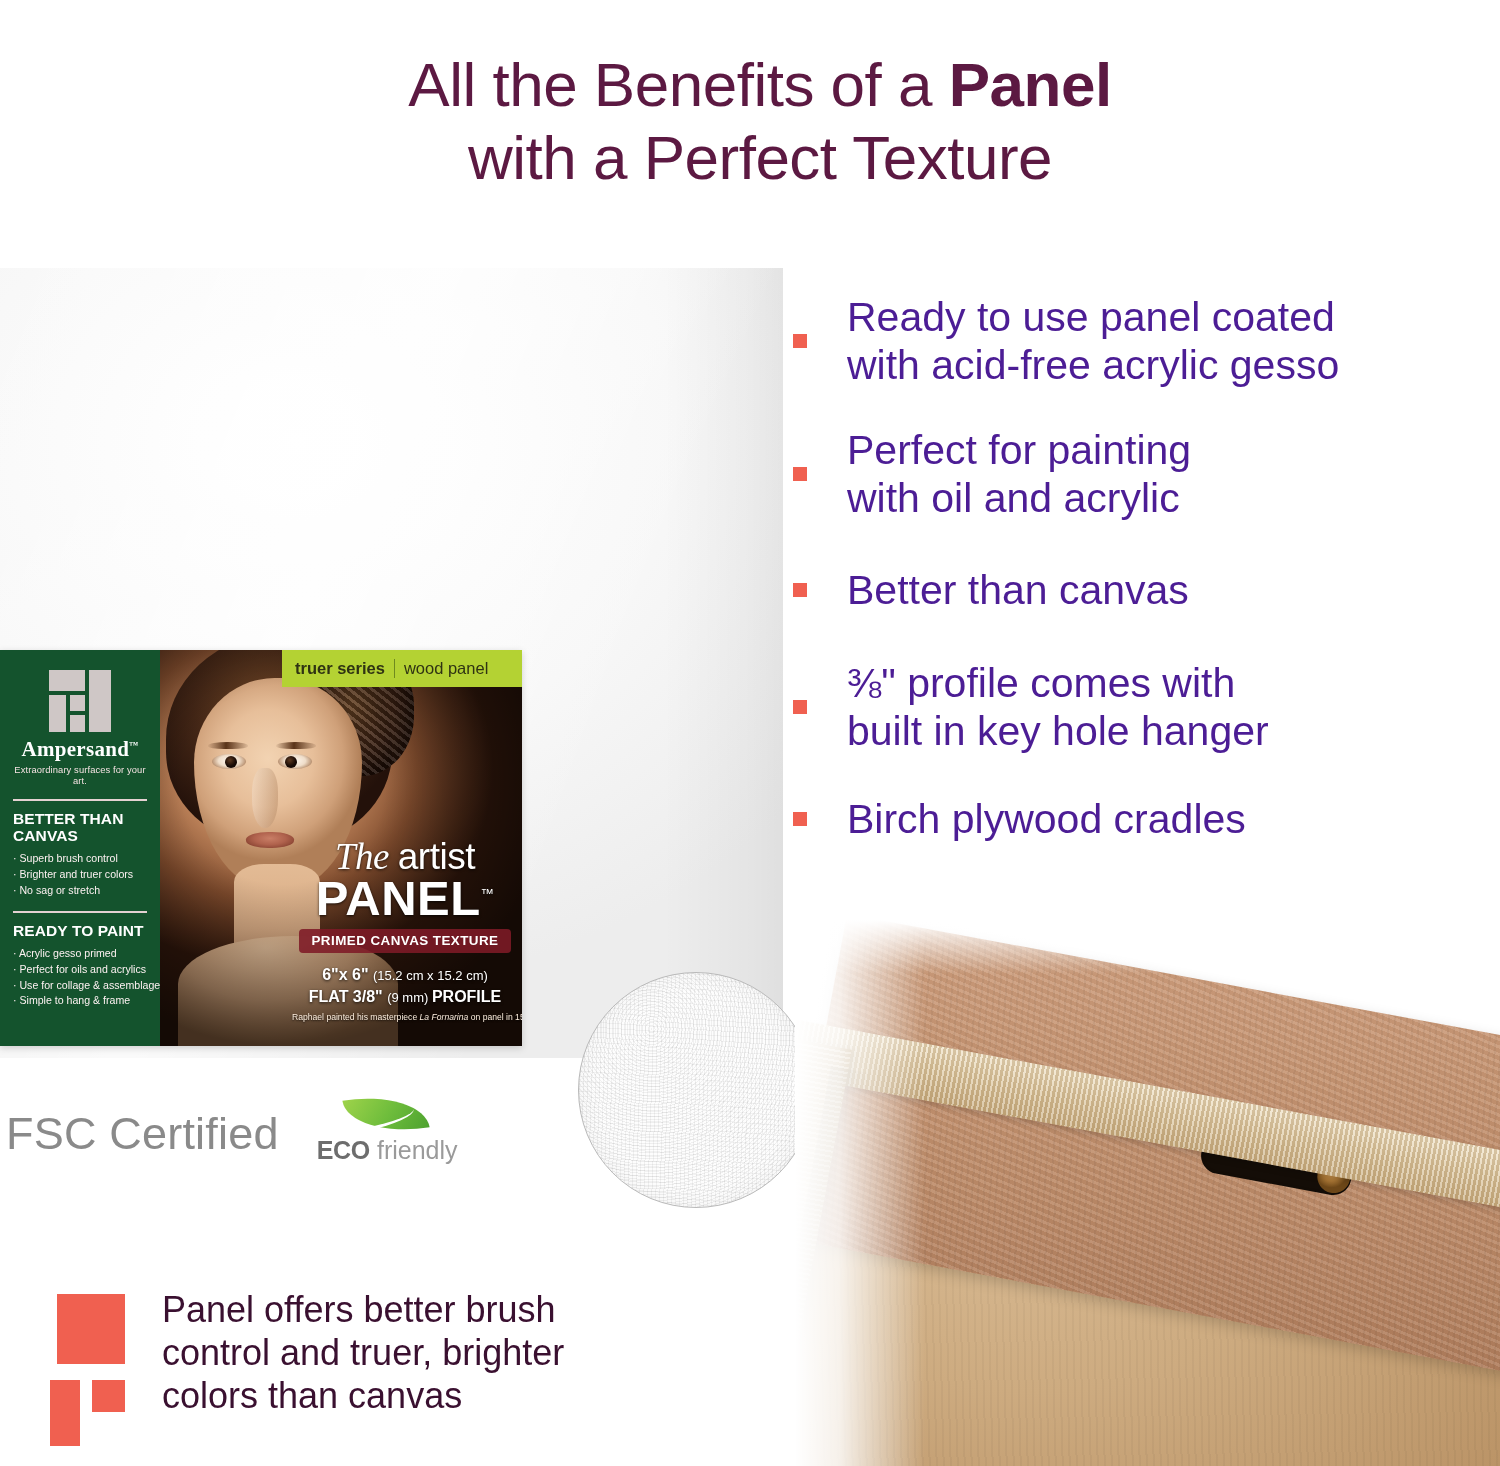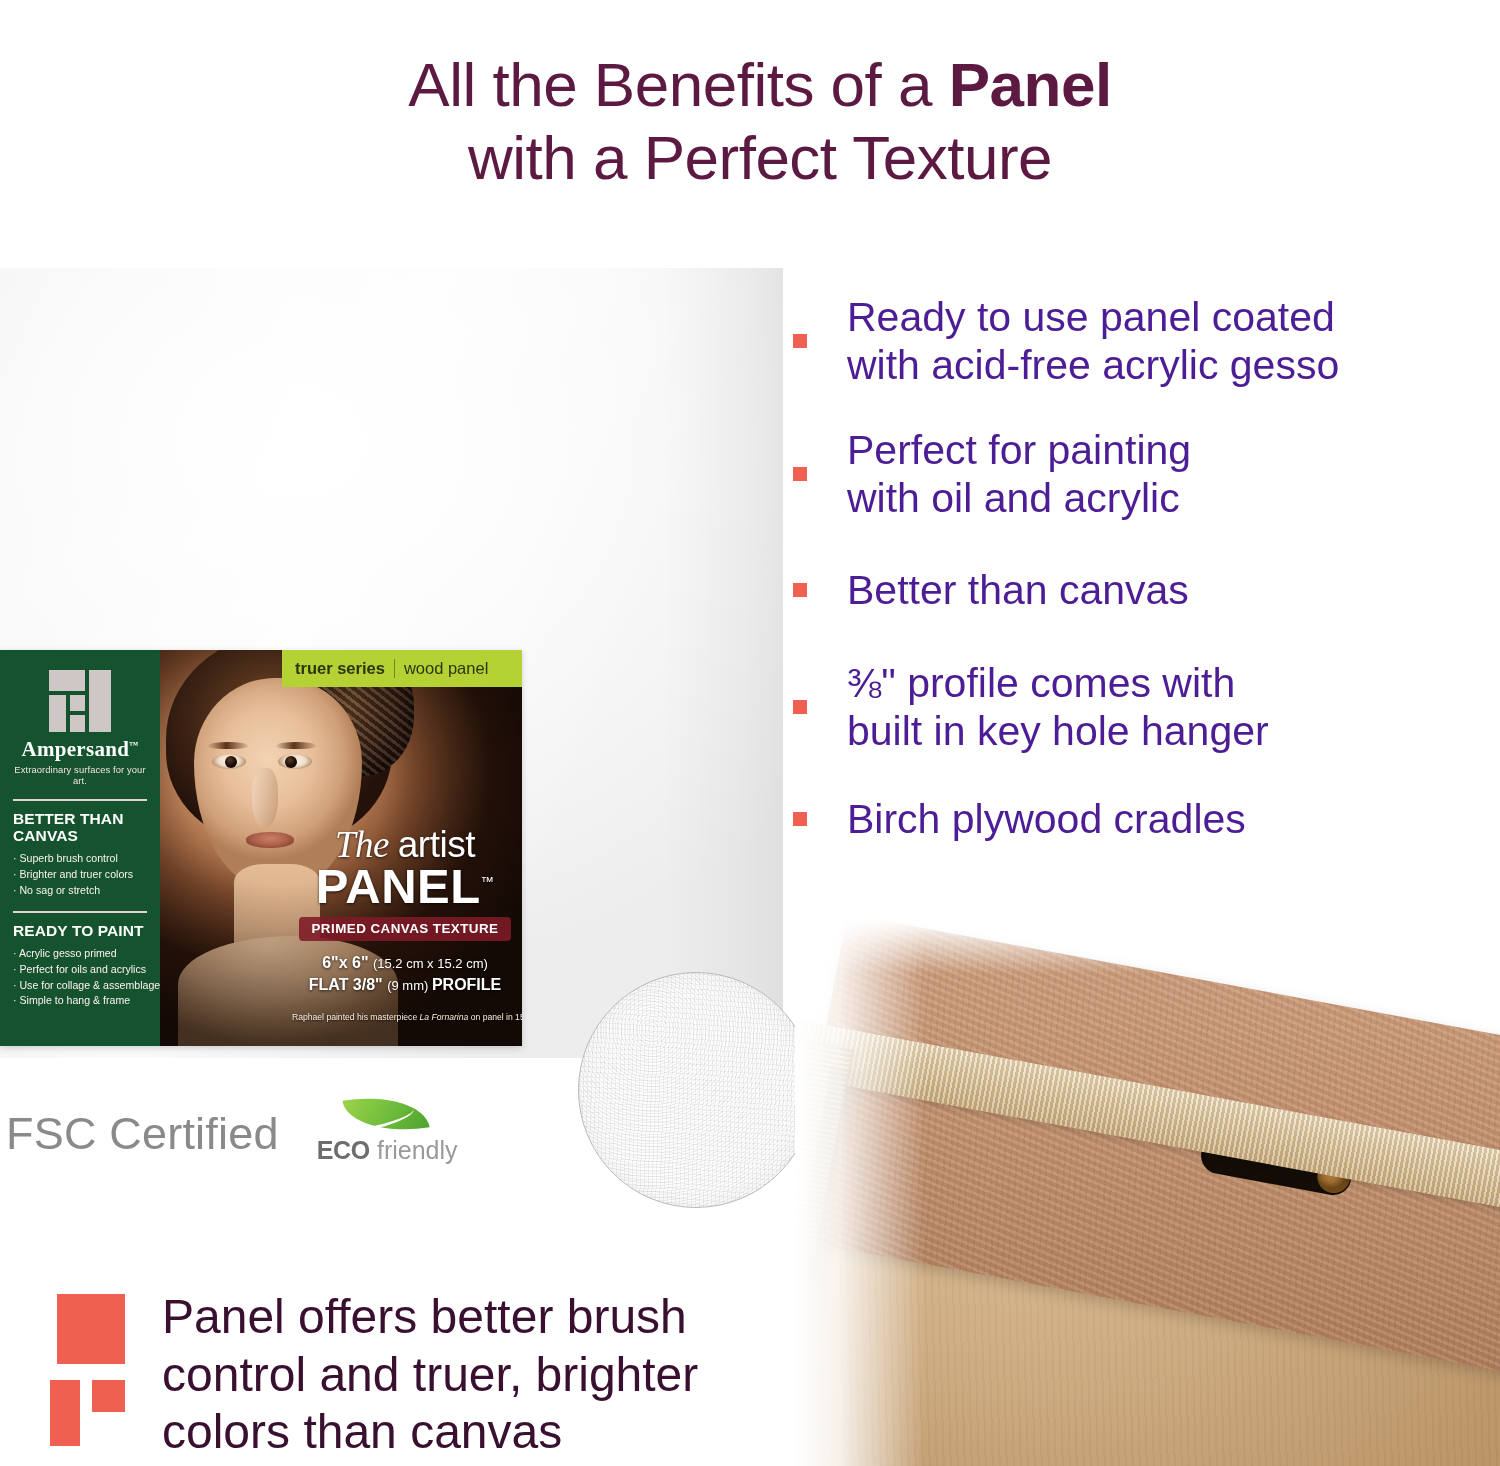--- a/index.html
+++ b/index.html
@@ -252,20 +252,21 @@
     color: #ffffff;
     text-align: center;
     text-shadow: 0 1px 3px rgba(0,0,0,.75);
   }
   #lt-the {
     font-family: "Liberation Serif", serif;
     font-style: italic;
     font-size: 37px;
     line-height: 1;
     letter-spacing: -.5px;
+    margin-top: 12px;
   }
   #lt-the .artist { font-family: "Liberation Sans", sans-serif; font-style: normal; font-weight: 400; }
   #lt-panel {
     font-size: 49px;
     font-weight: 700;
     line-height: .98;
     letter-spacing: .5px;
     margin-top: -1px;
     position: relative;
   }
@@ -415,21 +416,21 @@
     left: 0; top: 6px;
     width: 84px; height: 152px;
   }
   #caption-mark i { position: absolute; background: #f06050; display: block; }
   .cm1 { left: 7px;  top: 0;   width: 68px; height: 70px; }
   .cm2 { left: 0;    top: 86px;width: 30px; height: 66px; }
   .cm3 { left: 42px; top: 86px;width: 33px; height: 32px; }
   #caption-text {
     margin-left: 112px;
     color: #3a1030;
-    font-size: 48px;
+    font-size: 36px;
     line-height: 1.2;
     white-space: pre-line;
     font-weight: 400;
   }
 
   
   #back-photo {
     position: absolute;
     left: 795px;
     top: 920px;

